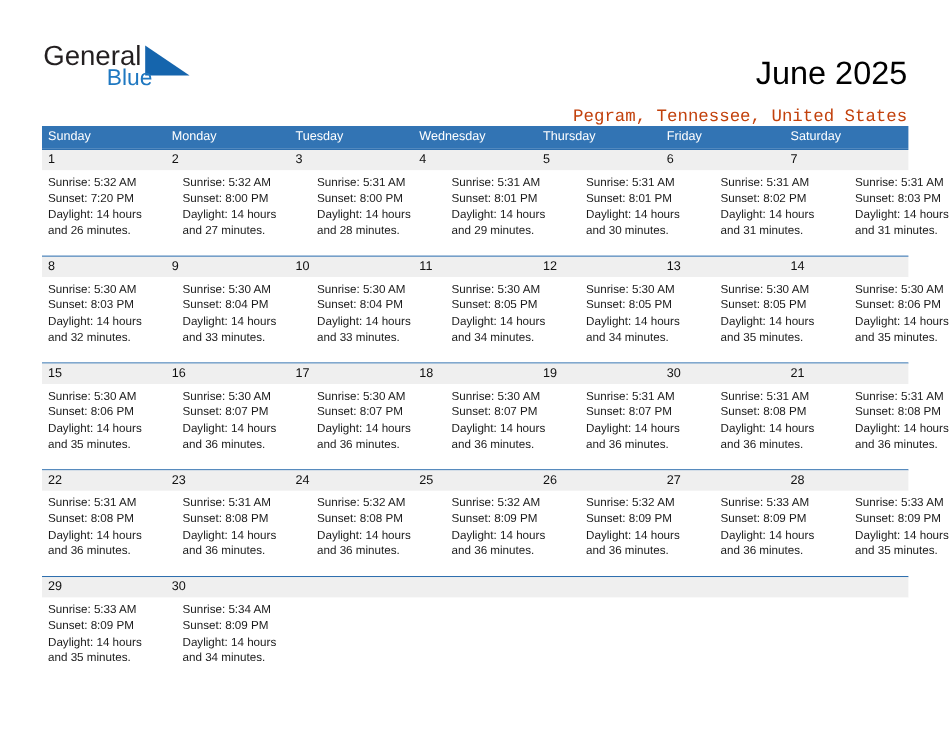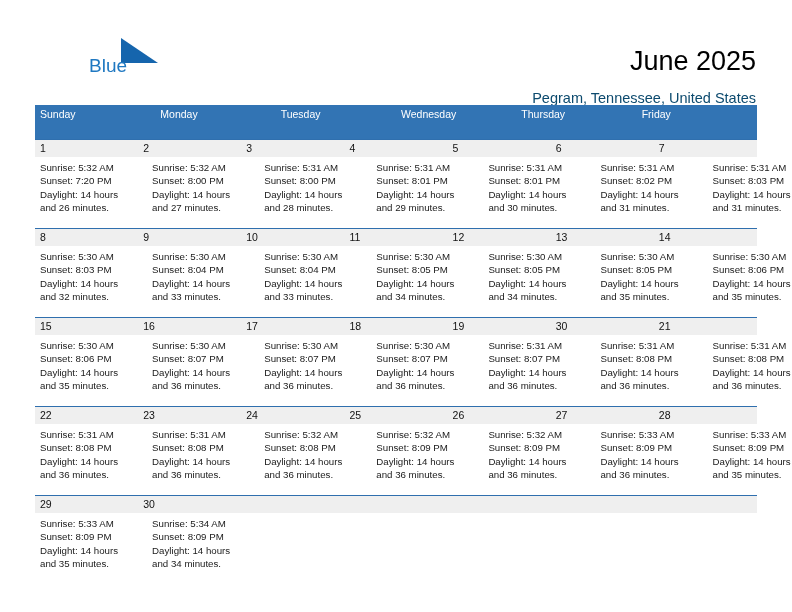--- a/index.html
+++ b/index.html
@@ -73,36 +73,36 @@
   .cal-title {
     font-size: 27px;
     color: #000000;
     line-height: 34px;
     font-weight: normal;
     margin: 0;
     font-family: "Liberation Sans", sans-serif;
   }
   .cal-subtitle {
     font-size: 14.5px;
-    color: #0c4a6e;
+    color: #c2410c;
     margin-top: 12px;
-    font-family: Liberation Sans, sans-serif;
+    font-family: Liberation Mono, monospace;
   }
 
   
   .calendar {
     position: absolute;
     left: 35px;
     top: 105px;
     width: 722px;
   }
   .dow-row {
     display: flex;
     background: #3274b4;
-    height: 34px;
+    height: 19px;
   }
   .dow {
     flex: 1 1 0;
     color: #ffffff;
     font-size: 10.5px;
     line-height: 19px;
     padding-left: 5px;
     box-sizing: border-box;
     font-family: "Liberation Sans", sans-serif;
   }
@@ -148,40 +148,42 @@
   }
 </style>
 </head>
 <body>
 
 <div class="page">
 
   <div class="header">
 
     <div class="brand">
+      <span class="brand-general">General</span>
       <span class="brand-triangle"></span>
       <span class="brand-blue">Blue</span>
     </div>
 
     <div class="title-block">
       <div class="cal-title">June 2025</div>
       <div class="cal-subtitle">Pegram, Tennessee, United States</div>
     </div>
 
   </div>
 
   <div class="calendar">
 
     <div class="dow-row">
       <div class="dow">Sunday</div>
       <div class="dow">Monday</div>
       <div class="dow">Tuesday</div>
       <div class="dow">Wednesday</div>
       <div class="dow">Thursday</div>
       <div class="dow">Friday</div>
+      <div class="dow">Saturday</div>
     </div>
 
     <div class="week">
       <div class="numbar">
         <div class="num">1</div>
         <div class="num">2</div>
         <div class="num">3</div>
         <div class="num">4</div>
         <div class="num">5</div>
         <div class="num">6</div>

